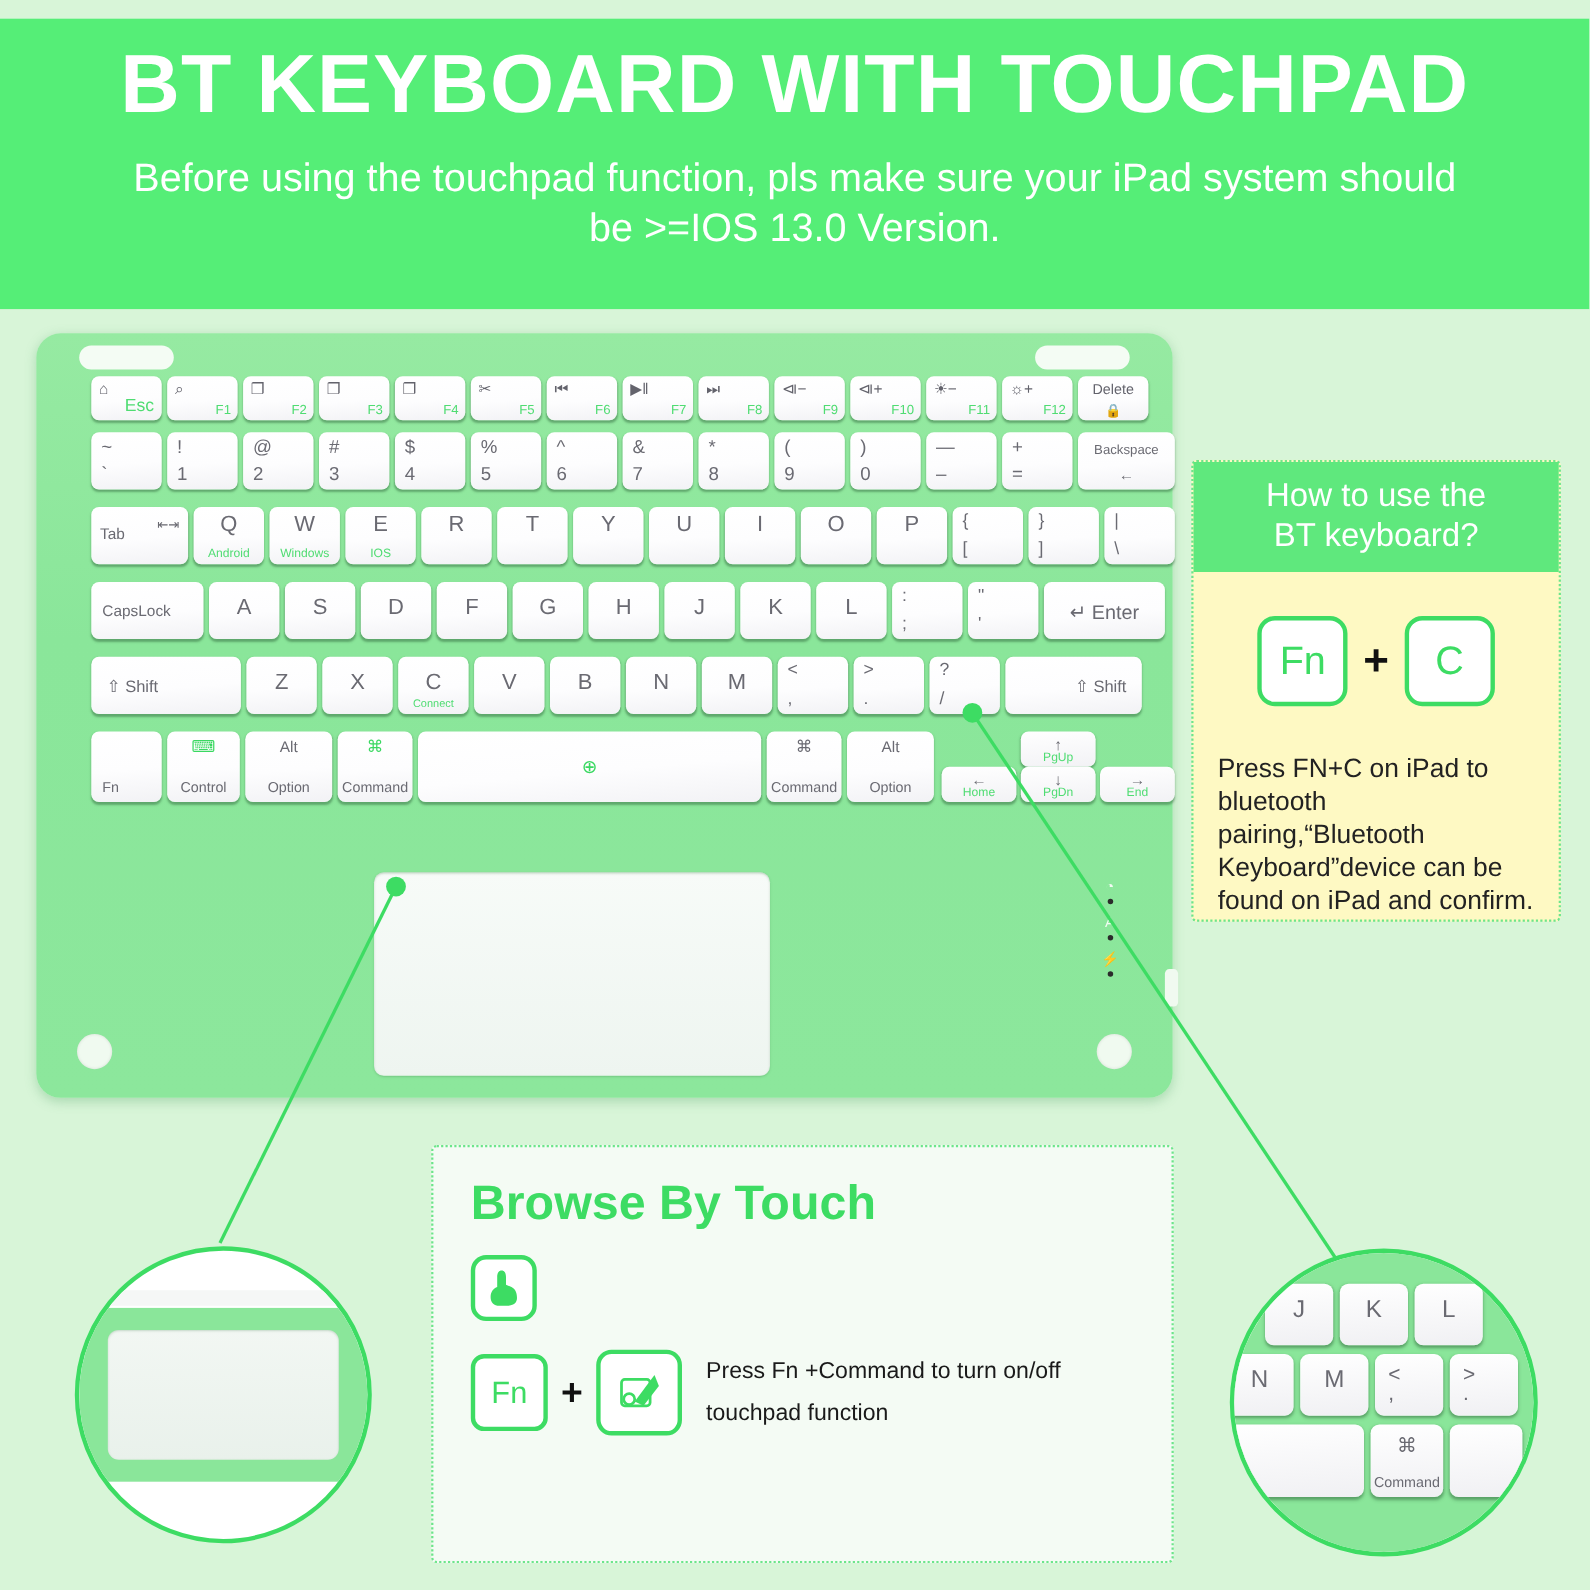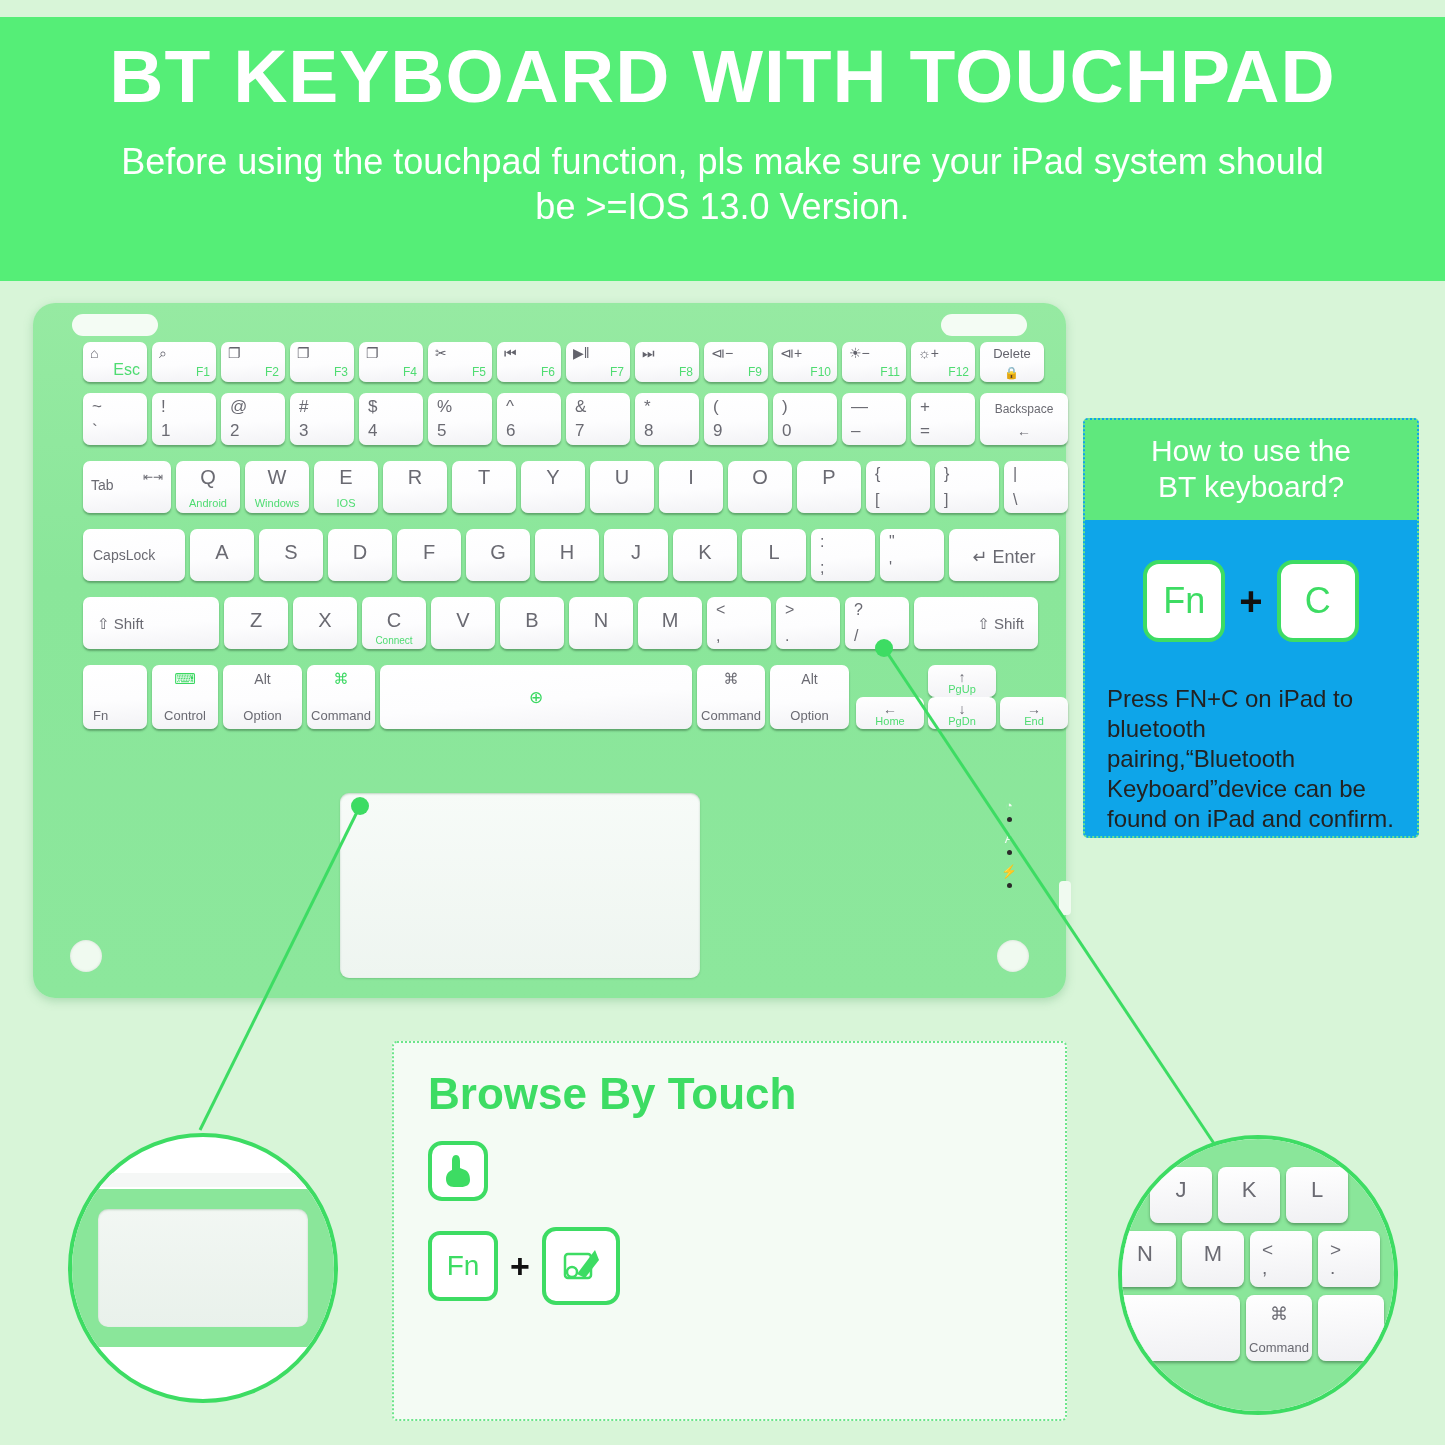--- a/index.html
+++ b/index.html
@@ -187,21 +187,21 @@
   #leds .ledico{font-size:13px;color:#f2fbf3;text-align:center;line-height:15px;}
   #leds .dot{width:5px;height:5px;border-radius:50%;background:#2b2b2b;margin:4px auto 9px;}
   #sideport{
     position:absolute;right:-5px;top:578px;width:12px;height:34px;
     background:#f0faf0;border-radius:4px;
   }
 
   
   #bt-panel{
     position:absolute;left:1083px;top:418px;width:336px;height:420px;
-    background:#0ea5e9;
+    background:#fef9c3;
     border:2px dotted #6ce58a;
     border-radius:5px;
     box-sizing:border-box;
   }
   #bt-panel .phead{
     background:#5fe87d;color:#ffffff;
     text-align:center;font-size:30px;line-height:36px;
     padding:13px 0 15px;font-weight:normal;
   }
   .keycombo{display:flex;align-items:center;justify-content:center;margin-top:40px;}
@@ -631,20 +631,21 @@
   <div class="brow2">
     <div class="fnbox">Fn</div>
     <div class="plus2">+</div>
     <div class="tpbox">
       <svg width="44" height="44" viewBox="0 0 44 44">
         <rect x="6" y="10" width="26" height="24" rx="3" fill="none" stroke="#3ddc63" stroke-width="2.5"></rect>
         <circle cx="13" cy="28" r="5" fill="none" stroke="#3ddc63" stroke-width="2.5"></circle>
         <path d="M18 30 L36 6 L40 16 L26 34 Z" fill="#3ddc63"></path>
       </svg>
     </div>
+    <div class="btxt">Press Fn +Command to turn on/off touchpad function</div>
   </div>
 </div>
 
 <div class="zcircle" id="zleft">
   <div class="zl-band"></div>
   <div class="zl-strip"></div>
   <div class="zl-pad"></div>
 </div>
 
 <div class="zcircle" id="zright">

